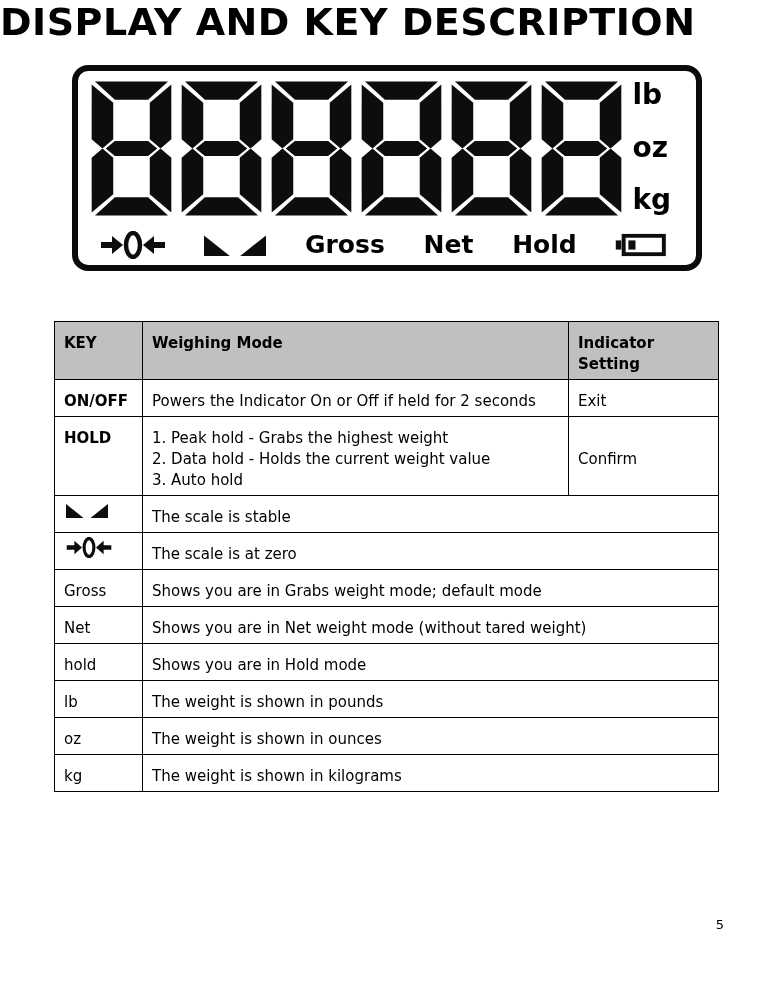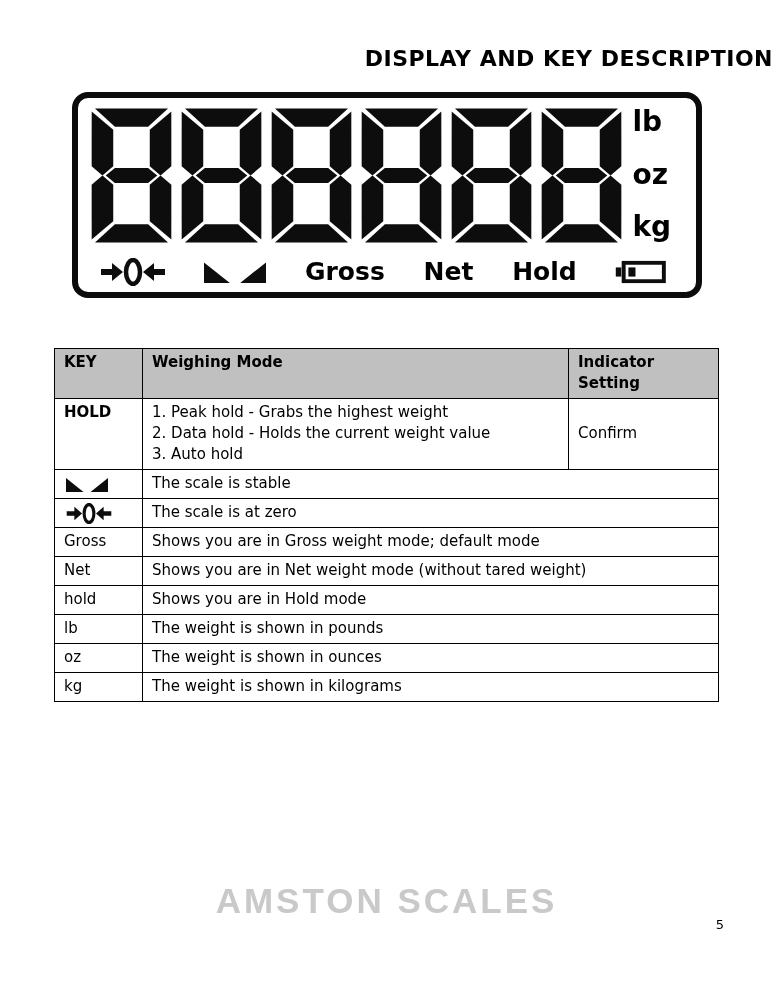--- a/index.html
+++ b/index.html
@@ -3,22 +3,22 @@
 <meta charset="utf-8">
 <style>
   * { box-sizing: border-box; margin: 0; padding: 0; }
   html, body { background: #ffffff; }
   body {
     width: 773px; height: 1000px; position: relative; overflow: hidden;
     font-family: "DejaVu Sans", "Liberation Sans", sans-serif; color: #000;
   }
 
   .title {
-    margin-top: 46px; text-align: right;
-    font-size: 22px; font-weight: bold; letter-spacing: 0.5px;
+    text-align: left;
+    font-size: 38px; font-weight: bold; letter-spacing: 0.5px;
   }
 
   
   .lcd {
     width: 630px; height: 206px; margin: 21px auto 0;
     border: 6px solid #0b0b0b; border-radius: 16px;
     padding: 9px 12px 4px 12px;
     display: flex; flex-direction: column; background: #fff;
   }
   .lcd-top { display: flex; align-items: flex-start; flex: 1; }
@@ -37,21 +37,21 @@
   .zero-icon-lg   { width: 66px; height: 28px; }
   .stable-icon-lg { width: 62px; height: 22px; }
   .batt-icon-lg   { width: 52px; height: 26px; }
 
   
   .info-table {
     width: 664px; margin: 50px auto 0;
     border-collapse: collapse; table-layout: fixed; font-size: 15px;
   }
   .info-table td {
-    border: 1px solid #000; padding: 3px 9px 4px;
+    border: 1px solid #000; padding: 11px 9px 4px;
     vertical-align: top; line-height: 21px; overflow: hidden;
   }
   .hdr td { background: #c0c0c0; font-weight: bold; }
   td.key { font-weight: bold; }
   td.vmid { vertical-align: middle; }
   td.icon-cell { padding: 4px 0 2px 11px; }
   .zero-icon-sm   { width: 46px; height: 21px; display: block; }
   .stable-icon-sm { width: 42px; height: 15px; display: block; margin-top: 3px; }
   .batt-icon-sm   { width: 35px; height: 18px; display: block; }
 
@@ -149,20 +149,25 @@
         <col style="width:426px">
         <col style="width:150px">
     </colgroup>
     <tbody>
       <tr class="hdr">
         <td>KEY</td>
         <td>Weighing Mode</td>
         <td>Indicator Setting</td>
       </tr>
 
+      <tr>
+        <td class="key">ON/OFF</td>
+        <td>Powers the Indicator On or Off if held for 2 seconds</td>
+        <td>Exit</td>
+      </tr>
 
       <tr>
         <td class="key">HOLD</td>
         <td>
           <div>1. Peak hold - Grabs the highest weight</div>
           <div>2. Data hold - Holds the current weight value</div>
           <div>3. Auto hold</div>
         </td>
         <td class="vmid">Confirm</td>
       </tr>
@@ -183,21 +188,21 @@
         <td class="icon-cell">
           <svg class="zero-icon-sm" viewBox="0 0 132 56" preserveAspectRatio="none">
               <use href="#zeroind"></use>
             </svg>
         </td>
         <td colspan="2">The scale is at zero</td>
       </tr>
 
       <tr>
         <td>Gross</td>
-        <td colspan="2">Shows you are in Gross weight mode; default mode</td>
+        <td colspan="2">Shows you are in Grabs weight mode; default mode</td>
       </tr>
 
       <tr>
         <td>Net</td>
         <td colspan="2">Shows you are in Net weight mode (without tared weight)</td>
       </tr>
 
       <tr>
         <td>hold</td>
         <td colspan="2">Shows you are in Hold mode</td>
@@ -214,16 +219,15 @@
       </tr>
 
       <tr>
         <td>kg</td>
         <td colspan="2">The weight is shown in kilograms</td>
       </tr>
 
     </tbody>
   </table>
 
-  <div class="watermark">AMSTON SCALES</div>
   <div class="page-num">5</div>
 
 </div>
 
 </body></html>

